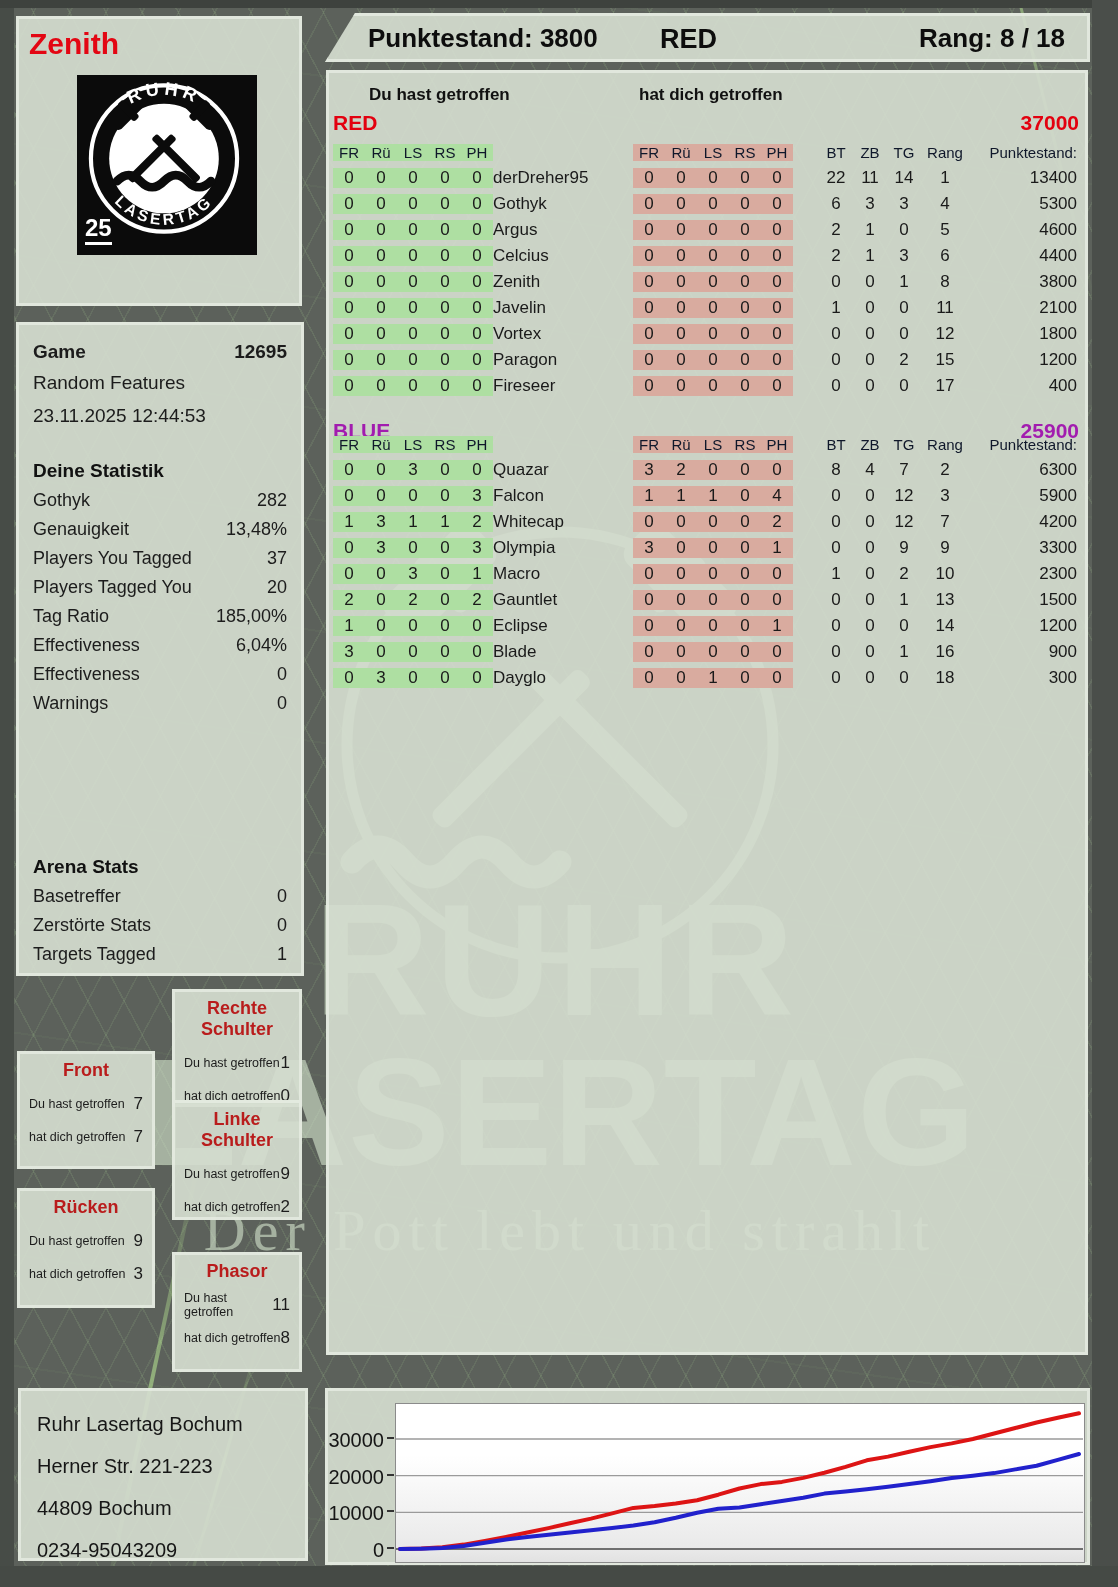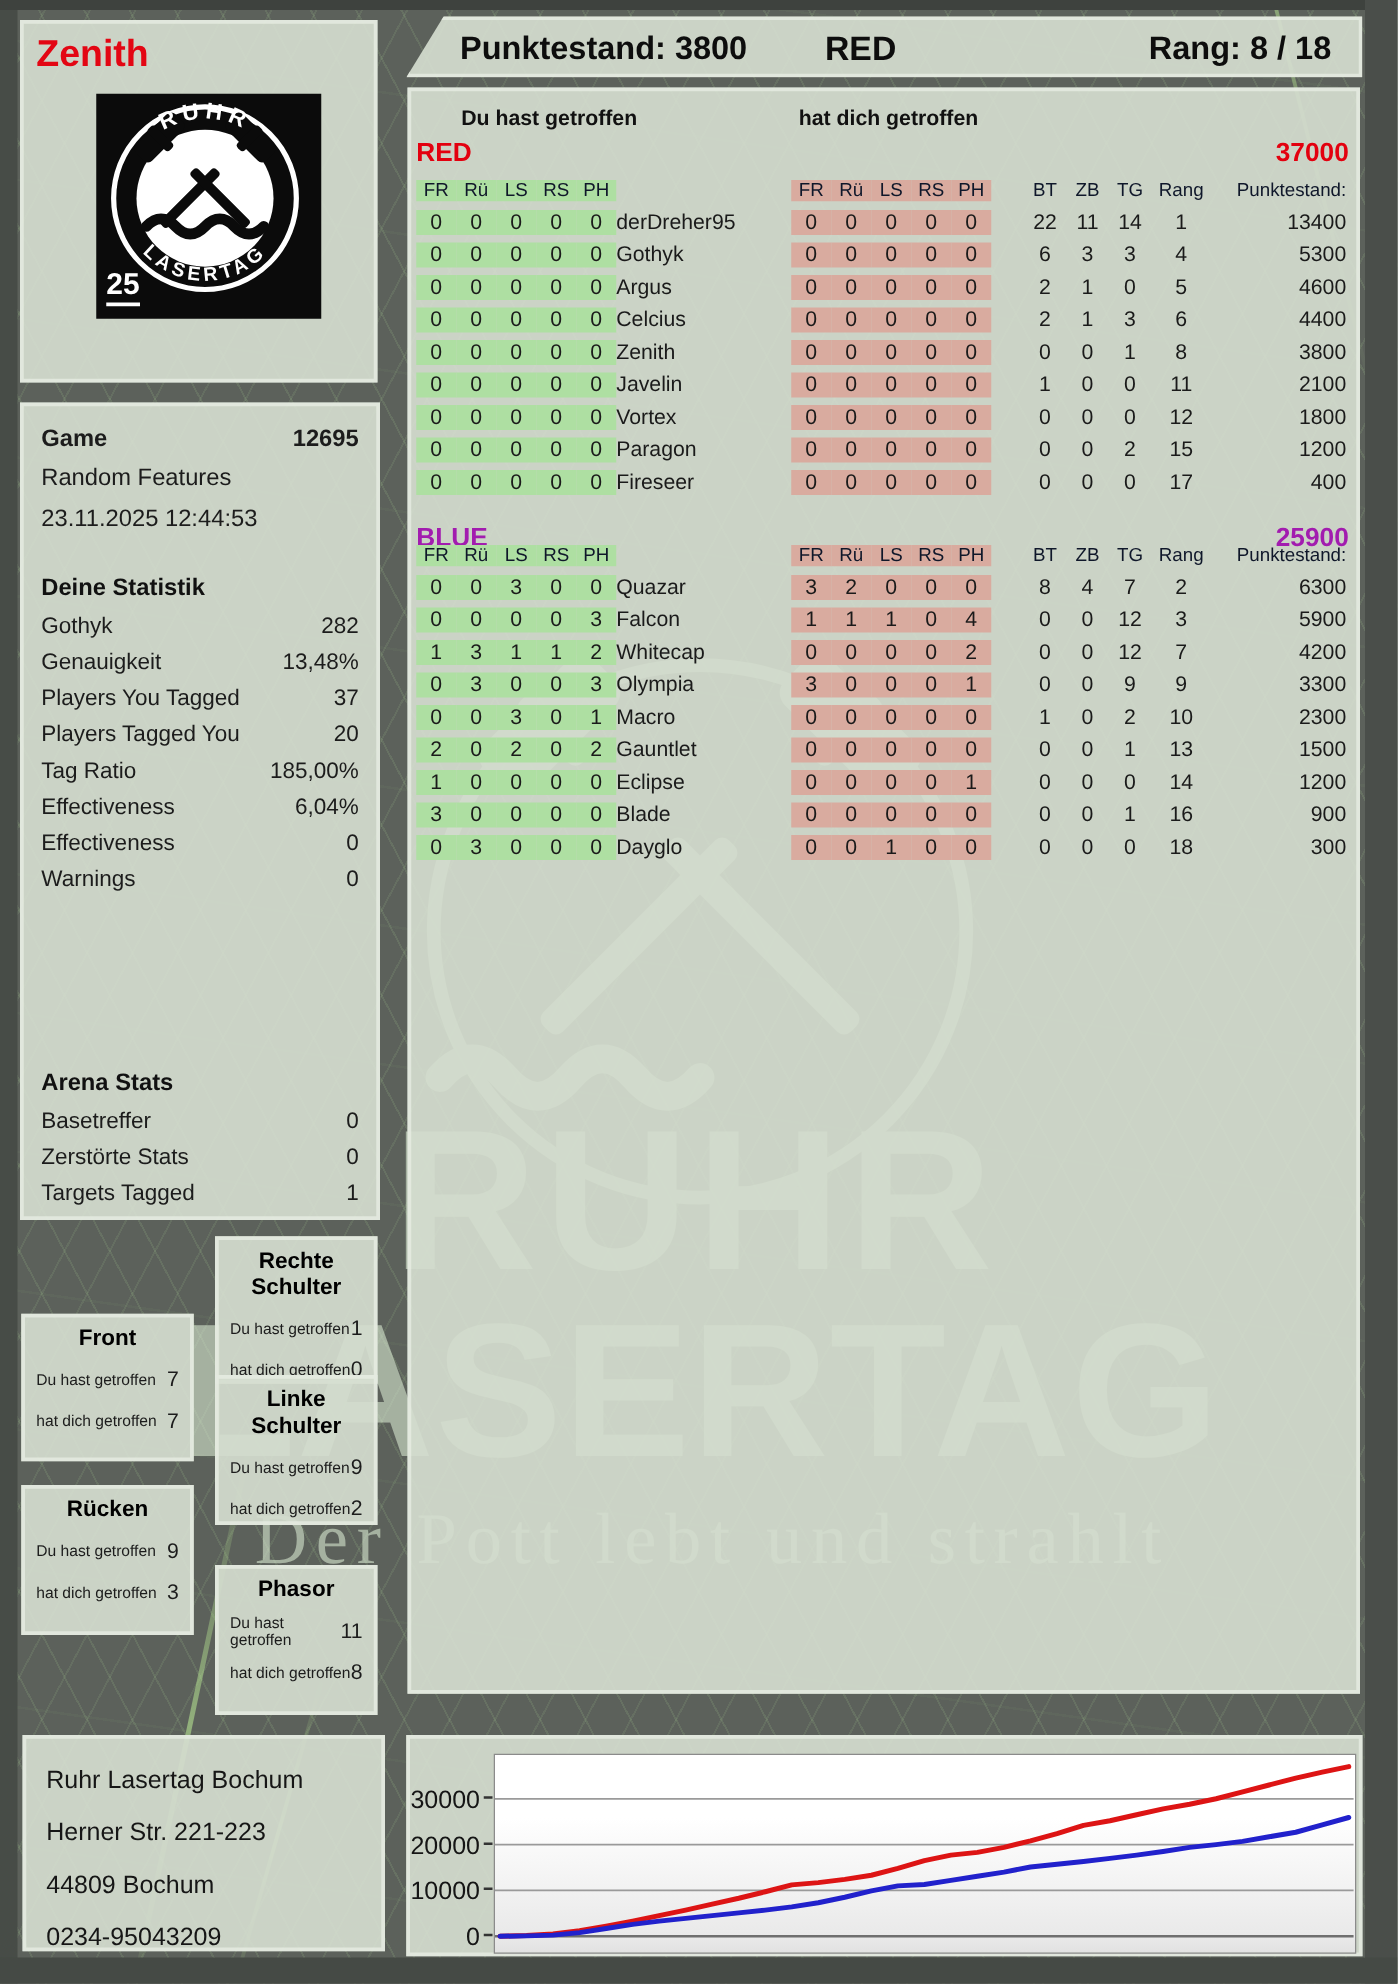--- a/index.html
+++ b/index.html
@@ -31,21 +31,21 @@
     border-bottom:3px solid #fff;line-height:1.05;padding-bottom:2px;}
 
   .stats-panel{left:16px;top:322px;width:288px;height:654px;padding:12px 14px;}
   .stat-row{display:flex;justify-content:space-between;font-size:18px;color:#1c1c1c;height:29px;align-items:center;}
   .stat-row.bold{font-weight:bold;font-size:19px;}
   .stat-line{font-size:19px;color:#1c1c1c;height:33px;display:flex;align-items:center;}
   .section-head{font-weight:bold;font-size:19px;color:#111;height:30px;display:flex;align-items:flex-end;margin-bottom:4px;}
   .spacer-a{height:20px;} .spacer-b{height:130px;}
 
   .hitbox{padding:6px 9px;}
-  .hitbox .hb-title{font-weight:bold;font-size:18px;text-align:center;color:#000000;margin-bottom:6px;}
+  .hitbox .hb-title{font-weight:bold;font-size:18px;text-align:center;color:#b91c1c;margin-bottom:6px;}
   .hb-row{display:flex;justify-content:space-between;align-items:center;height:33px;}
   .hb-label{font-size:12.5px;color:#1c1c1c;}
   .hb-val{font-size:17px;color:#1c1c1c;}
   .box-rechte{left:172px;top:989px;width:130px;height:118px;}
   .box-front{left:17px;top:1051px;width:138px;height:118px;}
   .box-linke{left:172px;top:1100px;width:130px;height:120px;}
   .box-ruecken{left:17px;top:1188px;width:138px;height:120px;}
   .box-phasor{left:172px;top:1252px;width:130px;height:120px;}
 
   .address-panel{left:18px;top:1388px;width:290px;height:173px;padding:12px 16px;}

